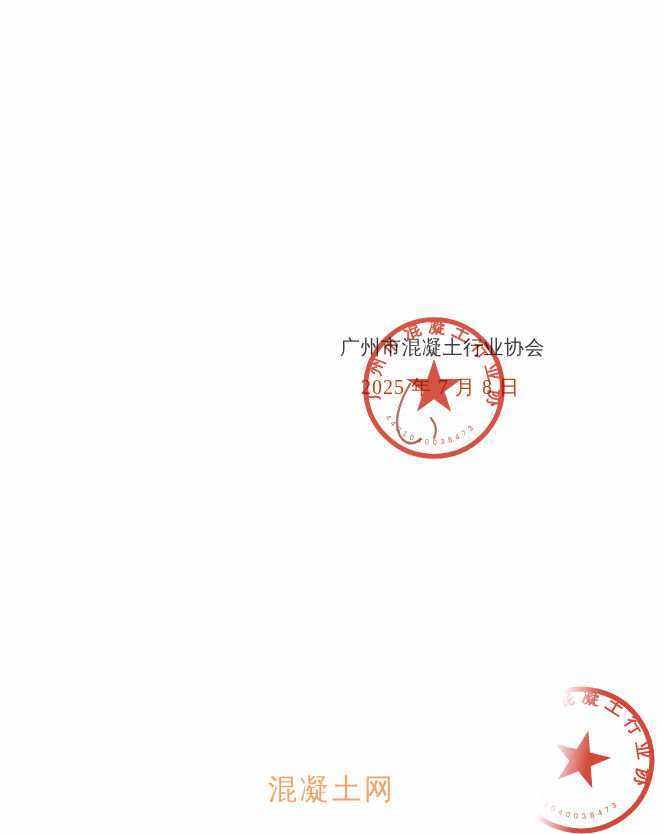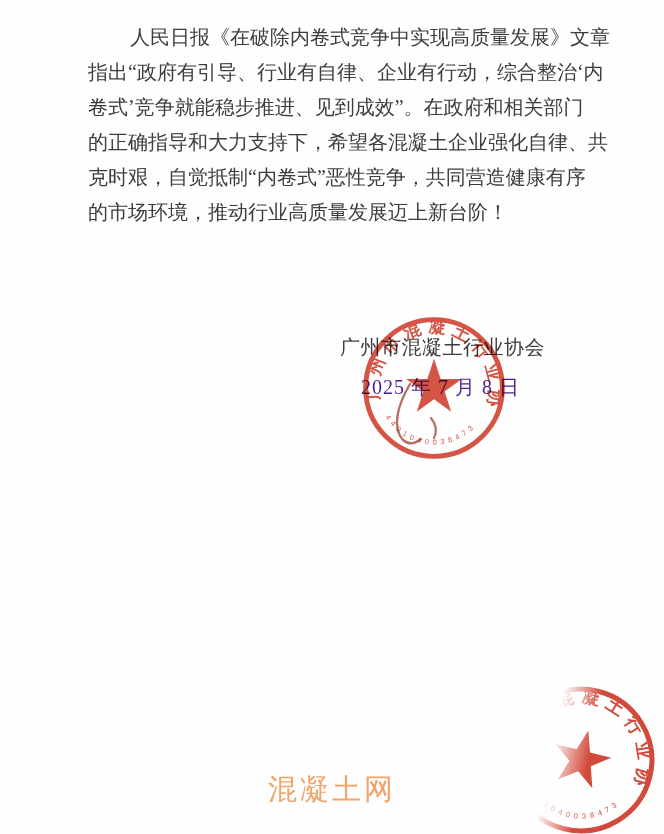--- a/index.html
+++ b/index.html
@@ -24,21 +24,21 @@
   .body-line.first{text-indent:42px;}
   .body-line.last{text-align-last:left;white-space:normal;}
 
   
   .signature{
     position:absolute;left:340px;top:334px;
     font-size:20px;letter-spacing:0.5px;color:#3d3d3d;white-space:nowrap;
   }
   .date-line{
     position:absolute;left:361px;top:374px;
-    font-size:20px;letter-spacing:1px;color:#4c1d95;white-space:nowrap;text-align:right;
+    font-size:20px;letter-spacing:1px;color:#c2410c;white-space:nowrap;text-align:right;
   }
 
   
   .seal-svg{position:absolute;mix-blend-mode:multiply;}
   .seal-main{left:351px;top:305px;width:166px;height:166px;opacity:.87;}
   .seal-partial{
     left:495px;top:674px;width:172px;height:172px;opacity:.92;
     transform:rotate(14deg);
     -webkit-mask-image:linear-gradient(88deg,transparent 32%,#000 54%);
     mask-image:linear-gradient(88deg,transparent 32%,#000 54%);
@@ -53,28 +53,20 @@
     position:absolute;left:0;right:0;top:770px;
     text-align:center;font-size:29px;letter-spacing:3px;
     font-family:Liberation Mono, monospace;
   }
 </style>
 </head>
 <body>
 
 <div class="page">
 
-  <div class="letter-body" style="color: rgb(61, 61, 61);">
-    <span class="body-line first">人民日报《在破除内卷式竞争中实现高质量发展》文章</span>
-    <span class="body-line">指出“政府有引导、行业有自律、企业有行动，综合整治‘内</span>
-    <span class="body-line">卷式’竞争就能稳步推进、见到成效”。在政府和相关部门</span>
-    <span class="body-line">的正确指导和大力支持下，希望各混凝土企业强化自律、共</span>
-    <span class="body-line">克时艰，自觉抵制“内卷式”恶性竞争，共同营造健康有序</span>
-    <span class="body-line last">的市场环境，推动行业高质量发展迈上新台阶！</span>
-  </div>
 
   <div class="signature">广州市混凝土行业协会</div>
   <div class="date-line">2025 年 7 月 8 日</div>
 
   <svg class="seal-svg seal-main" viewBox="0 0 170 170">
     <defs>
       <path id="ring-arc-1" d="M 31.4,104.5 A 57,57 0 1 1 138.6,104.5" fill="none"></path>
       <path id="num-arc-1" d="M 37.5,118.3 A 58,58 0 0 0 132.5,118.3" fill="none"></path>
     </defs>
     <circle cx="85" cy="85" r="70" fill="none" stroke-width="5" stroke="#cf3a2a"></circle>

